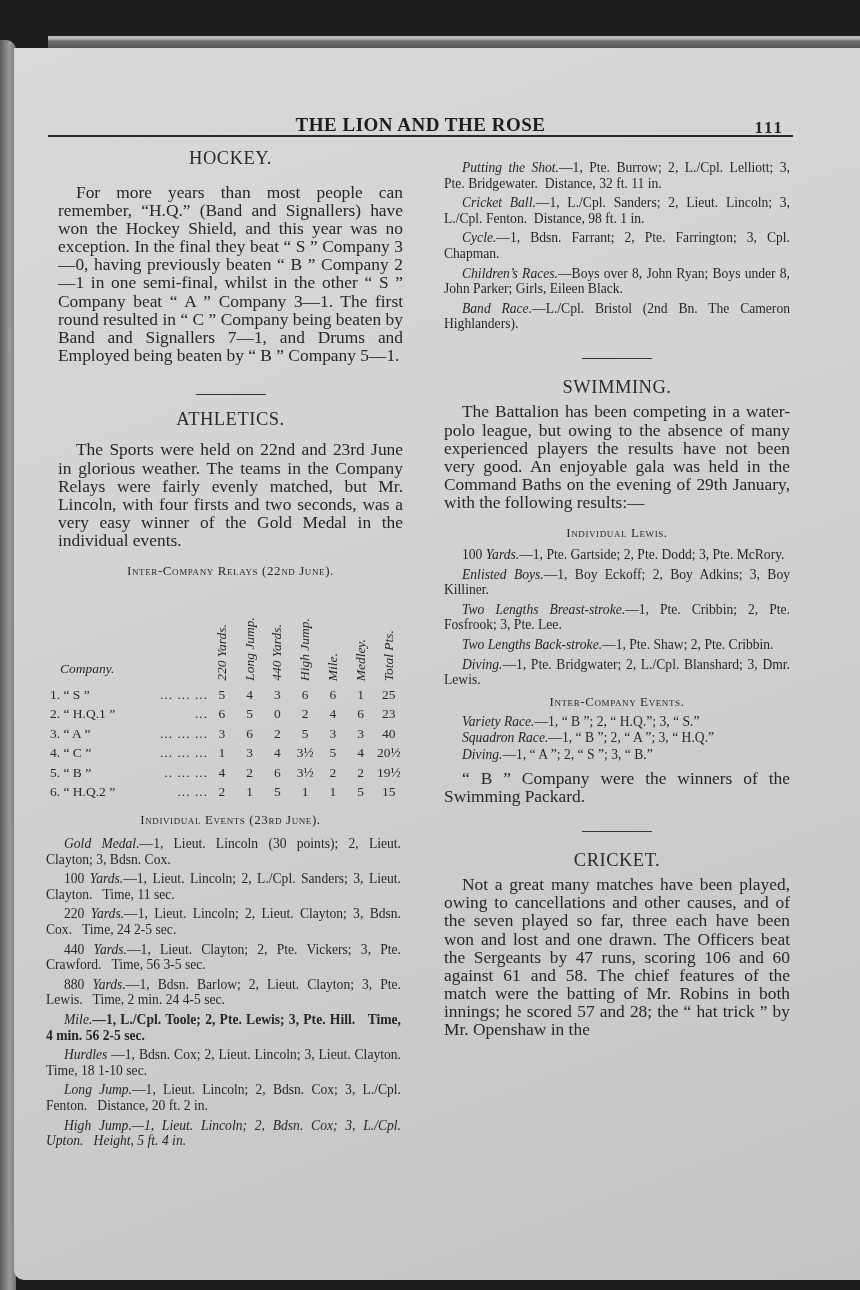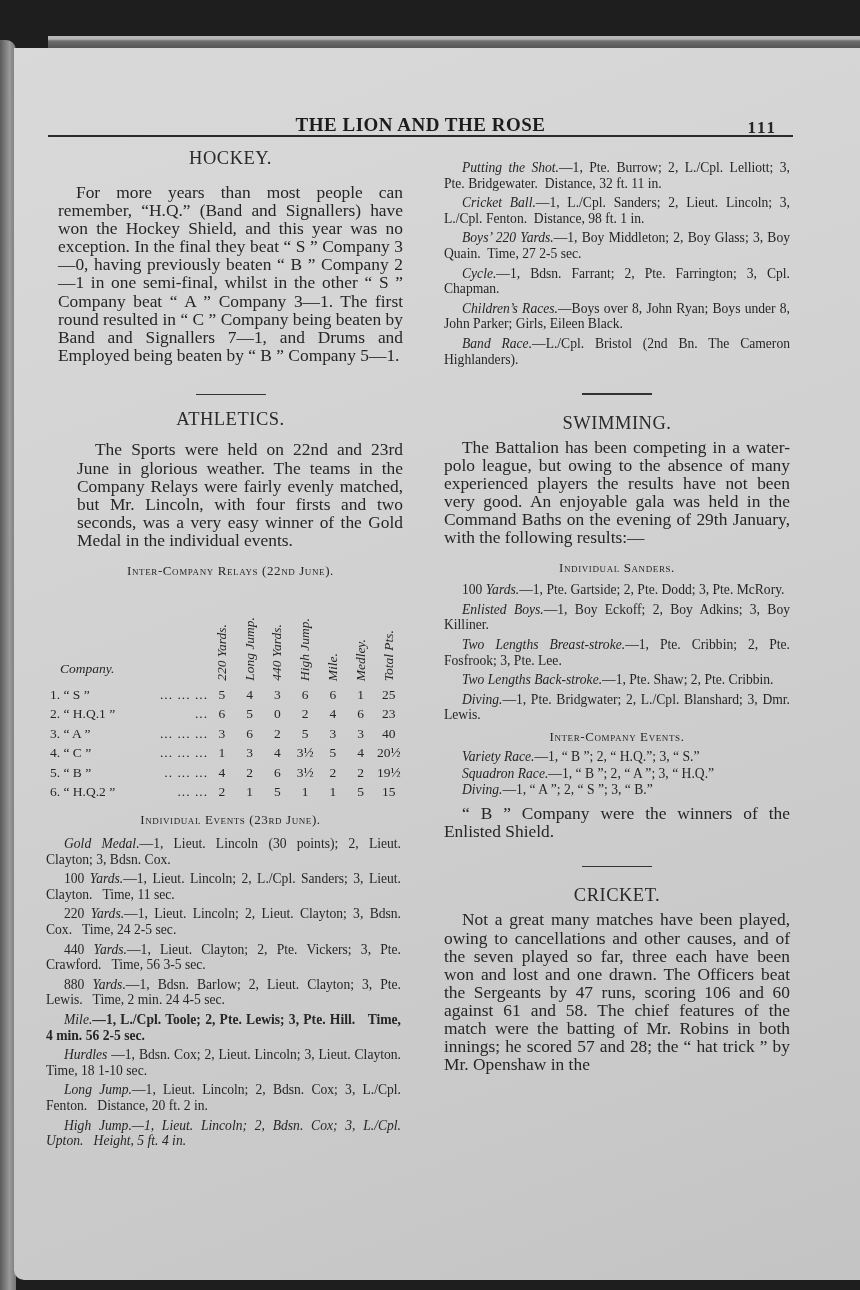--- a/index.html
+++ b/index.html
@@ -24,21 +24,21 @@
     border-radius:0 0 0 10px;
   }
   .running-head {
     position:absolute; left:48px; top:112px; width:745px; height:30px;
   }
   .running-title {
     position:absolute; left:0; right:0; text-align:center; top:2px;
     font-weight:bold; font-size:19px; letter-spacing:0.5px; color:#1c1c1c;
   }
   .folio {
-    position:absolute; right:16px; top:6px; font-weight:bold; font-size:17px; letter-spacing:2px;
+    position:absolute; right:9px; top:6px; font-weight:bold; font-size:17px; letter-spacing:2px;
   }
   .head-rule {
     position:absolute; left:48px; top:135px; width:745px; height:2px; background:#2a2a2a;
   }
   .col { position:absolute; top:148px; }
   .col.left { left:58px; width:345px; }
   .col.right { left:444px; width:346px; }
   h2 {
     margin:0; text-align:center; font-weight:normal; font-size:18.5px; letter-spacing:0.5px;
     color:#2a2a2a;
@@ -71,21 +71,21 @@
 </div>
 <div class="head-rule"></div>
 
 <div class="col left">
   <h2>HOCKEY.</h2>
   <p class="body" style="margin-top:14px;">For more years than most people can remember, “H.Q.” (Band and Signallers) have won the Hockey Shield, and this year was no exception. In the final they beat “ S ” Company 3—0, having previously beaten “ B ” Company 2—1 in one semi-final, whilst in the other “ S ” Company beat “ A ” Company 3—1. The first round resulted in “ C ” Company being beaten by Band and Signallers 7—1, and Drums and Employed being beaten by “ B ” Company 5—1.</p>
 
   <div class="divider" style="margin-top:30px;"></div>
 
   <h2 style="margin-top:14px;">ATHLETICS.</h2>
-  <p class="body" style="margin-top:10px;margin-left:19px;">The Sports were held on 22nd and 23rd June in glorious weather. The teams in the Company Relays were fairly evenly matched, but Mr. Lincoln, with four firsts and two seconds, was a very easy winner of the Gold Medal in the individual events.</p>
+  <p class="body" style="margin-top:10px;">The Sports were held on 22nd and 23rd June in glorious weather. The teams in the Company Relays were fairly evenly matched, but Mr. Lincoln, with four firsts and two seconds, was a very easy winner of the Gold Medal in the individual events.</p>
 
   <p class="subhead" style="margin-top:14px;">Inter-Company Relays (22nd June).</p>
 
   <table class="relay" style="margin-top:6px;margin-left:-20px;width:365px;">
     <tbody>
         <tr>
       <td style="vertical-align:bottom;padding-bottom:8px;width:160px;">
         <span style="font-style:italic;padding-left:22px;">Company.</span>
       </td>
       <td style="height:100px;vertical-align:bottom;text-align:center;"><span class="vhead">220 Yards.</span></td>
@@ -172,44 +172,43 @@
       <p class="entry"><span class="ital">Hurdles</span><span style="white-space: pre-wrap;"> —1, Bdsn. Cox; 2, Lieut. Lincoln; 3, Lieut. Clayton.   Time, 18 1-10 sec.</span></p>
       <p class="entry"><span class="ital">Long Jump.</span><span style="white-space: pre-wrap;">—1, Lieut. Lincoln; 2, Bdsn. Cox; 3, L./Cpl. Fenton.   Distance, 20 ft. 2 in.</span></p>
       <p class="entry"><span class="ital">High Jump.</span><span style="white-space: pre-wrap; font-style: italic;">—1, Lieut. Lincoln; 2, Bdsn. Cox; 3, L./Cpl. Upton.   Height, 5 ft. 4 in.</span></p>
     </div>
 </div>
 
 <div class="col right" style="top:160px;">
   <div id="athletics-continued">
       <p class="entry"><span class="ital">Putting the Shot.</span><span style="white-space: pre-wrap;">—1, Pte. Burrow; 2, L./Cpl. Lelliott; 3, Pte. Bridgewater.  Distance, 32 ft. 11 in.</span></p>
       <p class="entry"><span class="ital">Cricket Ball.</span><span style="white-space: pre-wrap;">—1, L./Cpl. Sanders; 2, Lieut. Lincoln; 3, L./Cpl. Fenton.  Distance, 98 ft. 1 in.</span></p>
-      <p class="entry"><span class="ital">Boys’ 220 Yards.</span><span style="white-space: pre-wrap;">—1, Boy Middleton; 2, Boy Glass; 3, Boy Quain.  Time, 27 2-5 sec.</span></p>
       <p class="entry"><span class="ital">Cycle.</span><span style="white-space: pre-wrap;">—1, Bdsn. Farrant; 2, Pte. Farrington; 3, Cpl. Chapman.</span></p>
       <p class="entry"><span class="ital">Children’s Races.</span><span style="white-space: pre-wrap;">—Boys over 8, John Ryan; Boys under 8, John Parker; Girls, Eileen Black.</span></p>
       <p class="entry"><span class="ital">Band Race.</span><span style="white-space: pre-wrap;">—L./Cpl. Bristol (2nd Bn. The Cameron Highlanders).</span></p>
     </div>
 
   <div class="divider" style="margin-top:26px;"></div>
   <h2 style="margin-top:18px;">SWIMMING.</h2>
   <p class="body" style="margin-top:4px;">The Battalion has been competing in a water-polo league, but owing to the absence of many experienced players the results have not been very good. An enjoyable gala was held in the Command Baths on the evening of 29th January, with the following results:—</p>
 
-  <p class="subhead" style="margin-top:14px;">Individual Sanders.</p>
+  <p class="subhead" style="margin-top:14px;">Individual Lewis.</p>
   <div id="swim-individual" style="margin-top:6px;">
       <p class="entry"><span>100 </span><span class="ital">Yards.</span><span style="white-space: pre-wrap;">—1, Pte. Gartside; 2, Pte. Dodd; 3, Pte. McRory.</span></p>
       <p class="entry"><span class="ital">Enlisted Boys.</span><span style="white-space: pre-wrap;">—1, Boy Eckoff; 2, Boy Adkins; 3, Boy Killiner.</span></p>
       <p class="entry"><span class="ital">Two Lengths Breast-stroke.</span><span style="white-space: pre-wrap;">—1, Pte. Cribbin; 2, Pte. Fosfrook; 3, Pte. Lee.</span></p>
       <p class="entry"><span class="ital">Two Lengths Back-stroke.</span><span style="white-space: pre-wrap;">—1, Pte. Shaw; 2, Pte. Cribbin.</span></p>
       <p class="entry"><span class="ital">Diving.</span><span style="white-space: pre-wrap;">—1, Pte. Bridgwater; 2, L./Cpl. Blanshard; 3, Dmr. Lewis.</span></p>
     </div>
 
   <p class="subhead" style="margin-top:6px;">Inter-Company Events.</p>
   <div id="swim-inter" style="margin-top:4px;">
       <p class="entry" style="margin-bottom: 1px;"><span class="ital">Variety Race.</span><span style="white-space: pre-wrap;">—1, “ B ”; 2, “ H.Q.”; 3, “ S.”</span></p>
       <p class="entry" style="margin-bottom: 1px;"><span class="ital">Squadron Race.</span><span style="white-space: pre-wrap;">—1, “ B ”; 2, “ A ”; 3, “ H.Q.”</span></p>
       <p class="entry" style="margin-bottom: 1px;"><span class="ital">Diving.</span><span style="white-space: pre-wrap;">—1, “ A ”; 2, “ S ”; 3, “ B.”</span></p>
     </div>
 
-  <p class="body" style="margin-top:6px;">“ B ” Company were the winners of the Enlisted Shield.</p>
+  <p class="body" style="margin-top:6px;">“ B ” Company were the winners of the Swimming Packard.</p>
 
   <div class="divider" style="margin-top:26px;"></div>
   <h2 style="margin-top:18px;">CRICKET.</h2>
   <p class="body" style="margin-top:4px;">Not a great many matches have been played, owing to cancellations and other causes, and of the seven played so far, three each have been won and lost and one drawn. The Officers beat the Sergeants by 47 runs, scoring 106 and 60 against 61 and 58. The chief features of the match were the batting of Mr. Robins in both innings; he scored 57 and 28; the “ hat trick ” by Mr. Openshaw in the</p>
 </div>
 
 </body></html>

